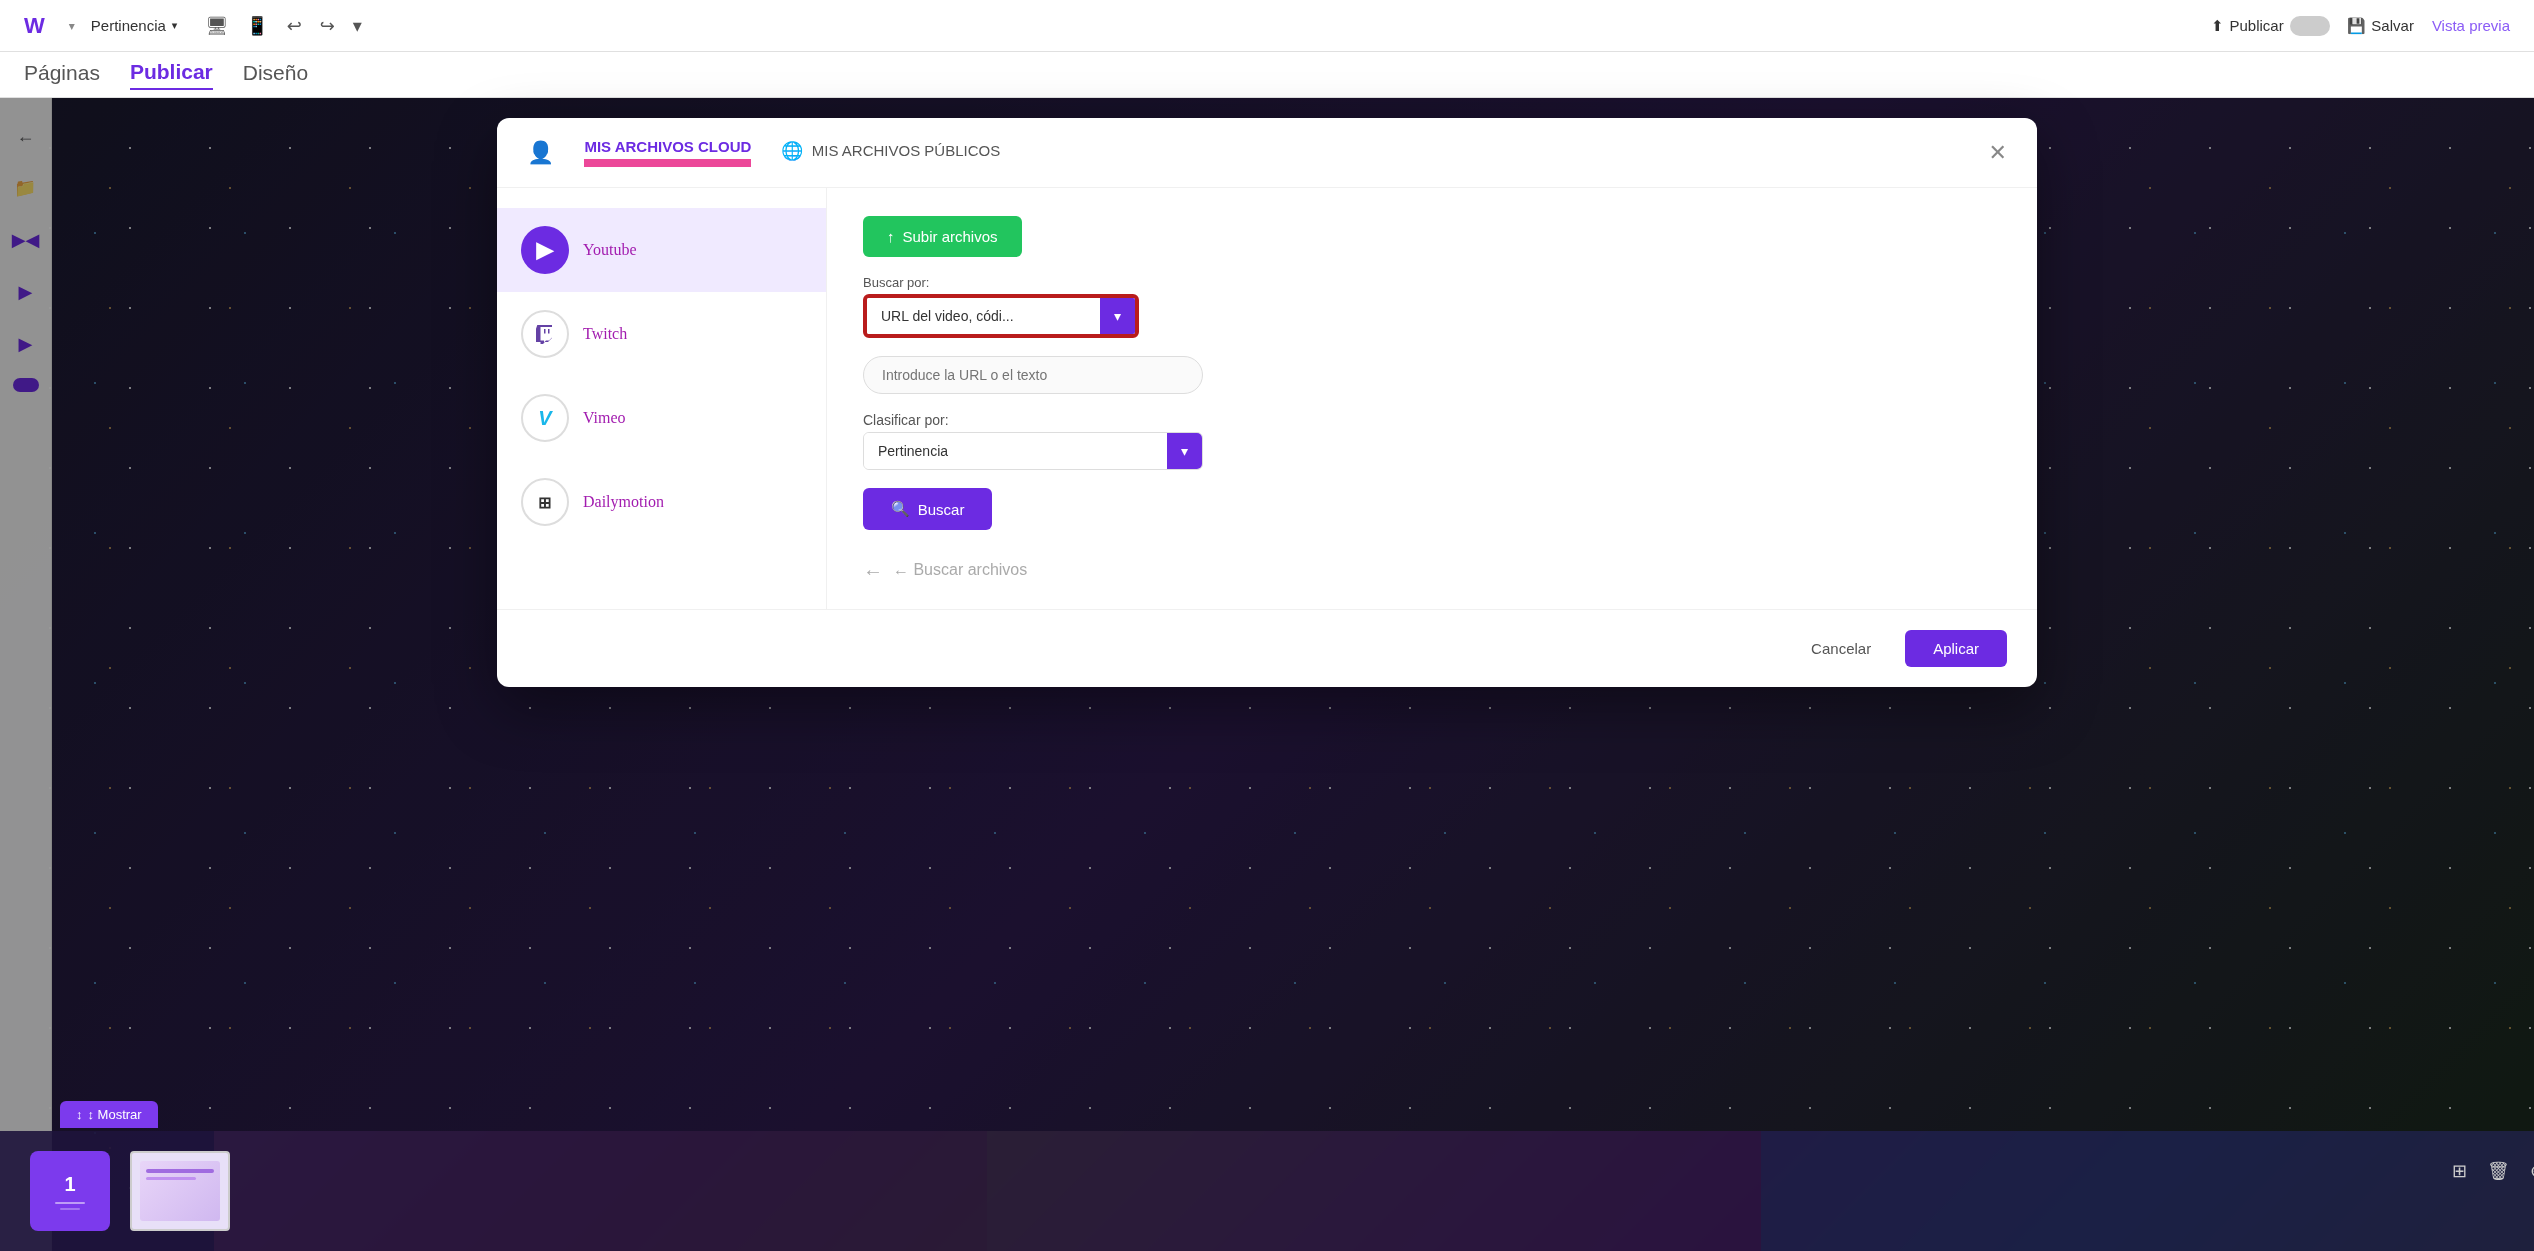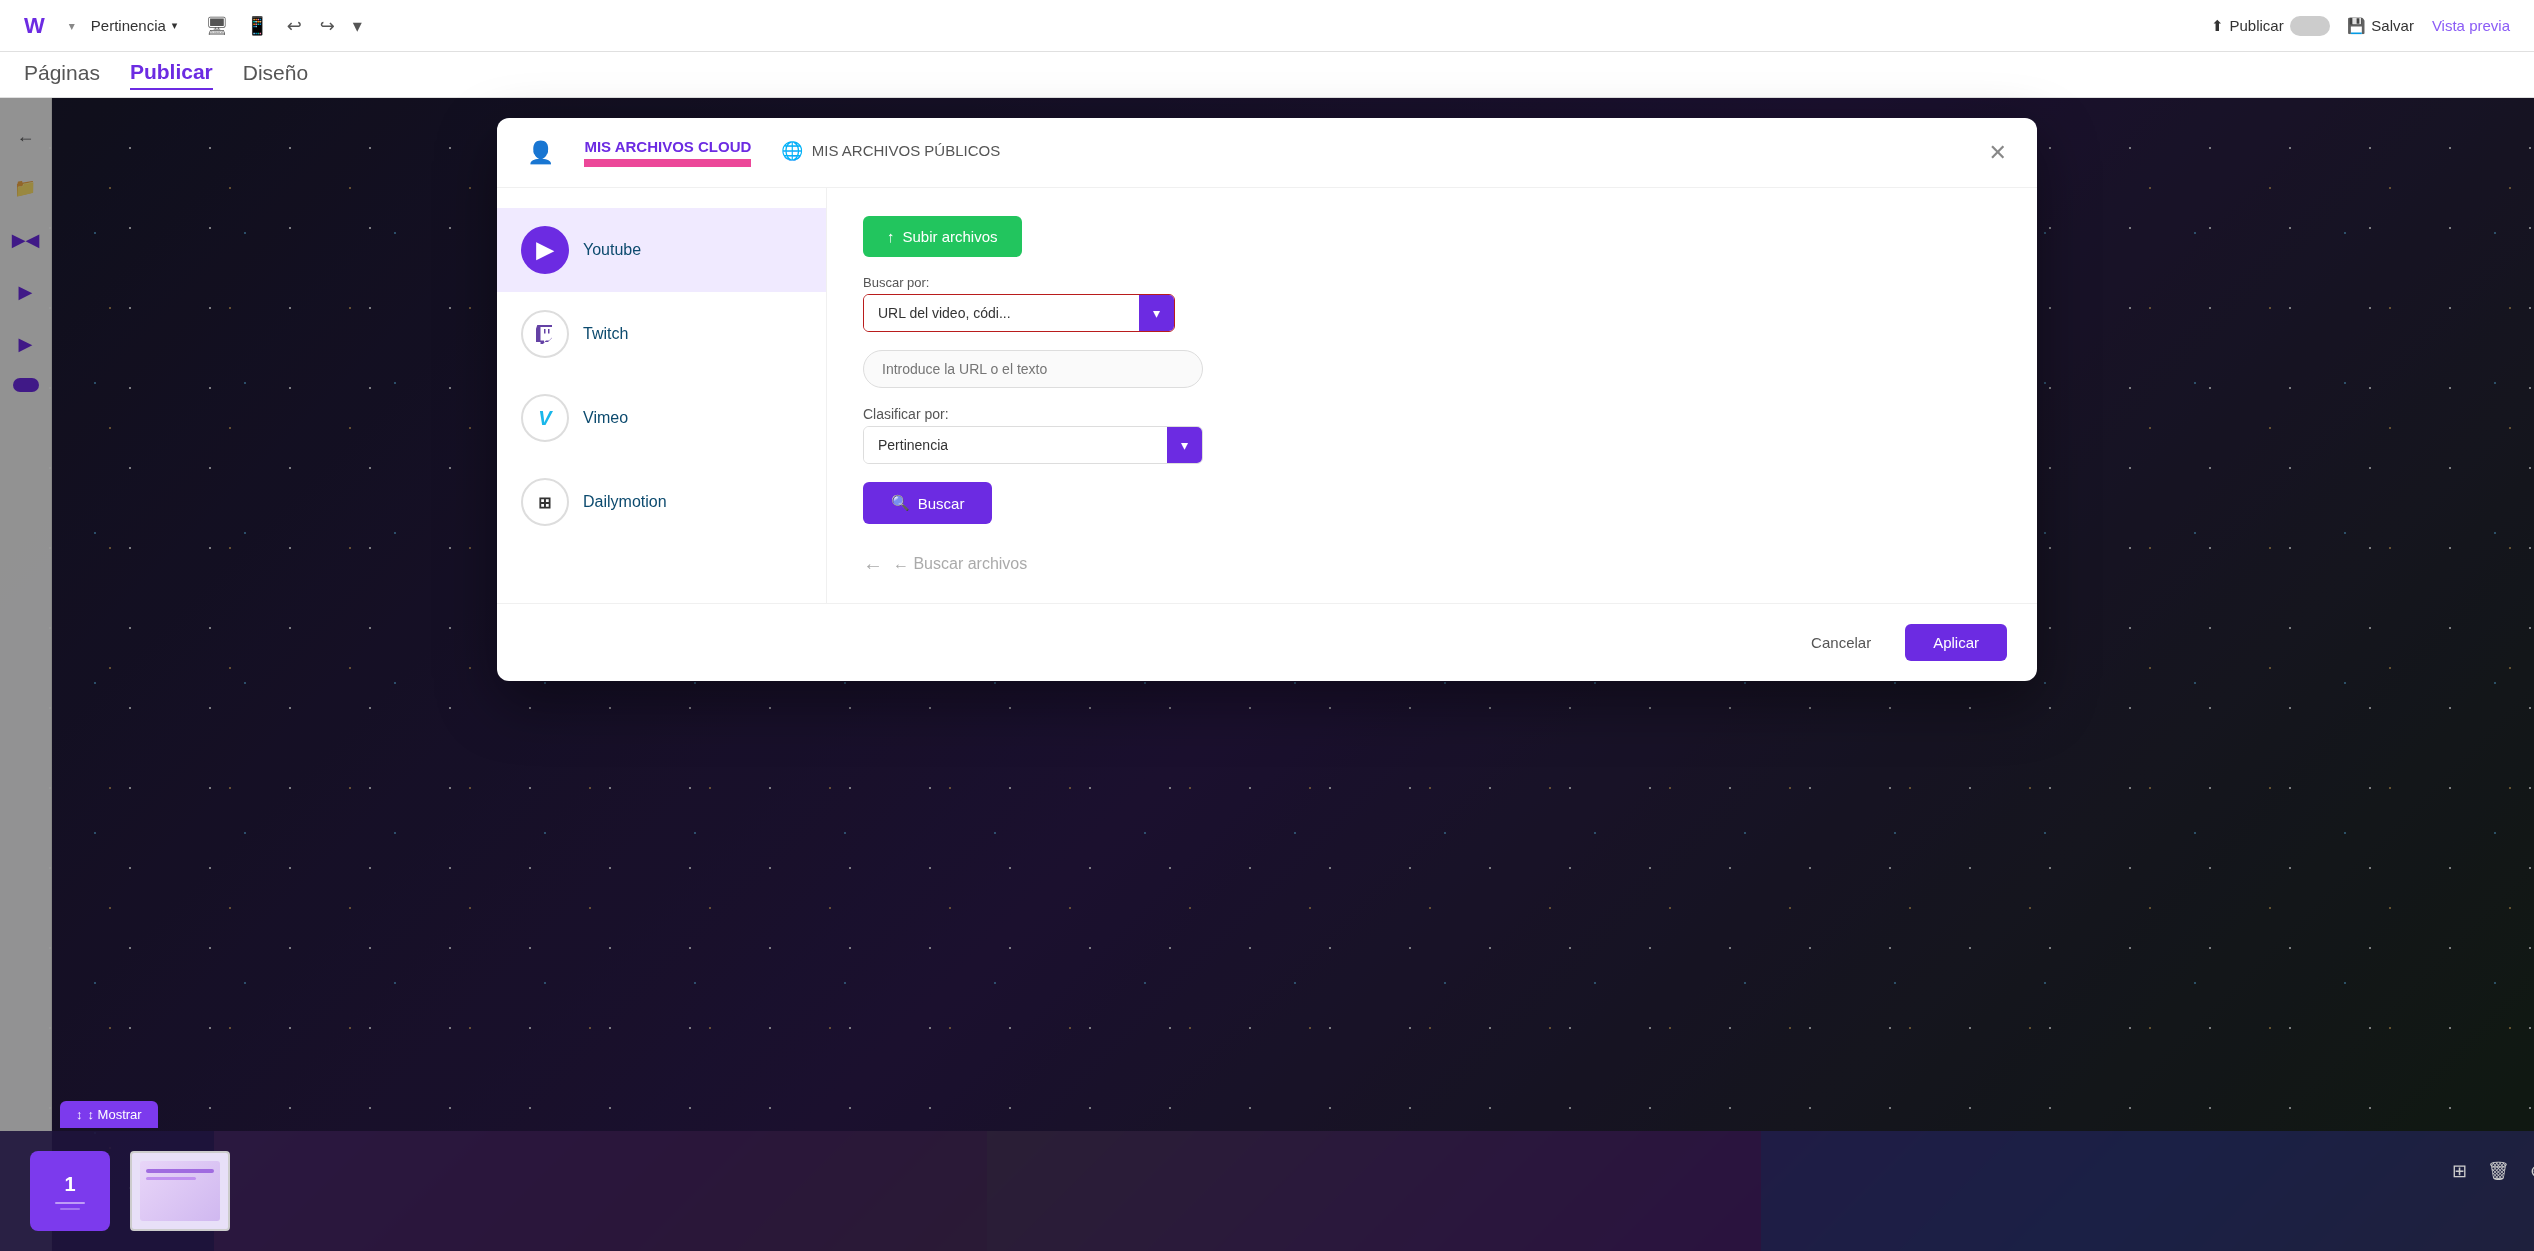--- a/index.html
+++ b/index.html
@@ -363,22 +363,23 @@
       border: 2px solid #ddd;
       color: #1ab7ea;
     }
     .source-icon.dailymotion {
       background: #fff;
       border: 2px solid #ddd;
       color: #333;
     }
     .source-label {
       font-size: 16px;
-      color: #0c4a6e;
+      color: #a21caf;
       font-weight: 500;
+      font-family: Liberation Serif, serif;
     }
 
     
     .search-panel {
       flex: 1;
       padding: 28px 36px;
       display: flex;
       flex-direction: column;
       gap: 18px;
     }
@@ -398,24 +399,24 @@
     .search-label {
       font-size: 13px;
       color: #555;
       font-weight: 500;
       margin-bottom: 4px;
     }
     .search-input-row {
       display: flex;
       align-items: center;
       gap: 0;
-      border: 1px solid #b91c1c;
+      border: 4px solid #b91c1c;
       border-radius: 6px;
       overflow: hidden;
-      width: 312px;
+      width: 276px;
     }
     .search-select-display {
       padding: 10px 14px;
       background: #fff;
       font-size: 14px;
       color: #333;
       flex: 1;
       border: none;
       outline: none;
     }

